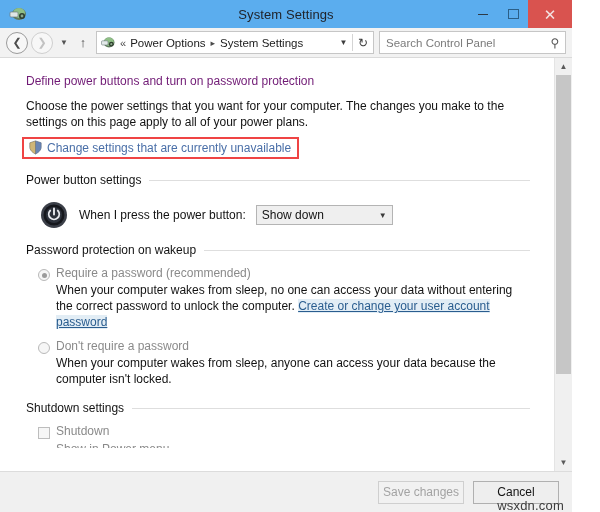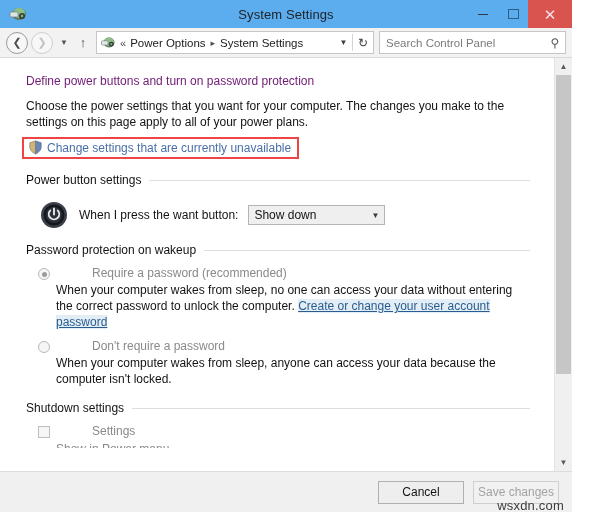--- a/index.html
+++ b/index.html
@@ -314,22 +314,21 @@
   .combo-arrow {
     width: 18px;
     text-align: center;
     font-size: 8px;
     color: #3b3b3b;
   }
 
   .opt-block { margin: 9px 0 0 12px; }
   .opt-row {
     display: flex;
-    align-items: flex-start;
-    gap: 36px;
+    align-items: flex-end;
   }
   .radio {
     width: 12px; height: 12px;
     border-radius: 50%;
     border: 1px solid #b9b9b9;
     background: #f6f6f6;
     margin: 2px 6px 0 0;
     flex: 0 0 auto;
     position: relative;
     box-sizing: border-box;
@@ -556,21 +555,21 @@
           <span class="ghline"></span>
         </div>
         <div class="power-row">
           <svg class="power-icon" viewBox="0 0 28 28">
             <circle cx="14" cy="14" r="13" fill="#3b3f48"></circle>
             <circle cx="14" cy="14" r="10.5" fill="#15171c"></circle>
             <circle cx="14" cy="14" r="8" fill="#2d323b"></circle>
             <path d="M14 7.5 V13.5" stroke="#e8eaee" stroke-width="1.9" stroke-linecap="round"></path>
             <path d="M10.2 9.6 A5.2 5.2 0 1 0 17.8 9.6" fill="none" stroke="#e8eaee" stroke-width="1.9" stroke-linecap="round"></path>
           </svg>
-          <span class="power-label">When I press the want button:</span>
+          <span class="power-label">When I press the power button:</span>
           <div class="combo">
             <span class="combo-val">Show down</span>
             <span class="combo-arrow">▼</span>
           </div>
         </div>
       </div>
 
       <div class="group">
         <div class="group-head">
           <span>Password protection on wakeup</span>
@@ -601,21 +600,21 @@
           <span>Shutdown settings</span>
           <span class="ghline"></span>
         </div>
 
         <div class="opt-block">
         </div>
 
         <div class="opt-block clip-row">
           <div class="opt-row">
             <span class="chk"></span>
-            <span class="opt-title">Settings</span>
+            <span class="opt-title">Shutdown</span>
           </div>
           <div class="clipped">
             <span class="opt-title">Show in Power menu.</span>
           </div>
         </div>
       </div>
 
     </div>
 
     <div class="scrollbar">
@@ -625,18 +624,18 @@
       <div class="sb-track">
         <div class="sb-thumb"></div>
       </div>
       <div class="sb-btn">
         <span>▼</span>
       </div>
     </div>
   </div>
 
   <div class="footer">
+    <div class="btn disabled">Save changes</div>
     <div class="btn">Cancel</div>
-    <div class="btn disabled">Save changes</div>
     <div class="watermark">wsxdn.com</div>
   </div>
 
 </div>
 
 </body></html>

